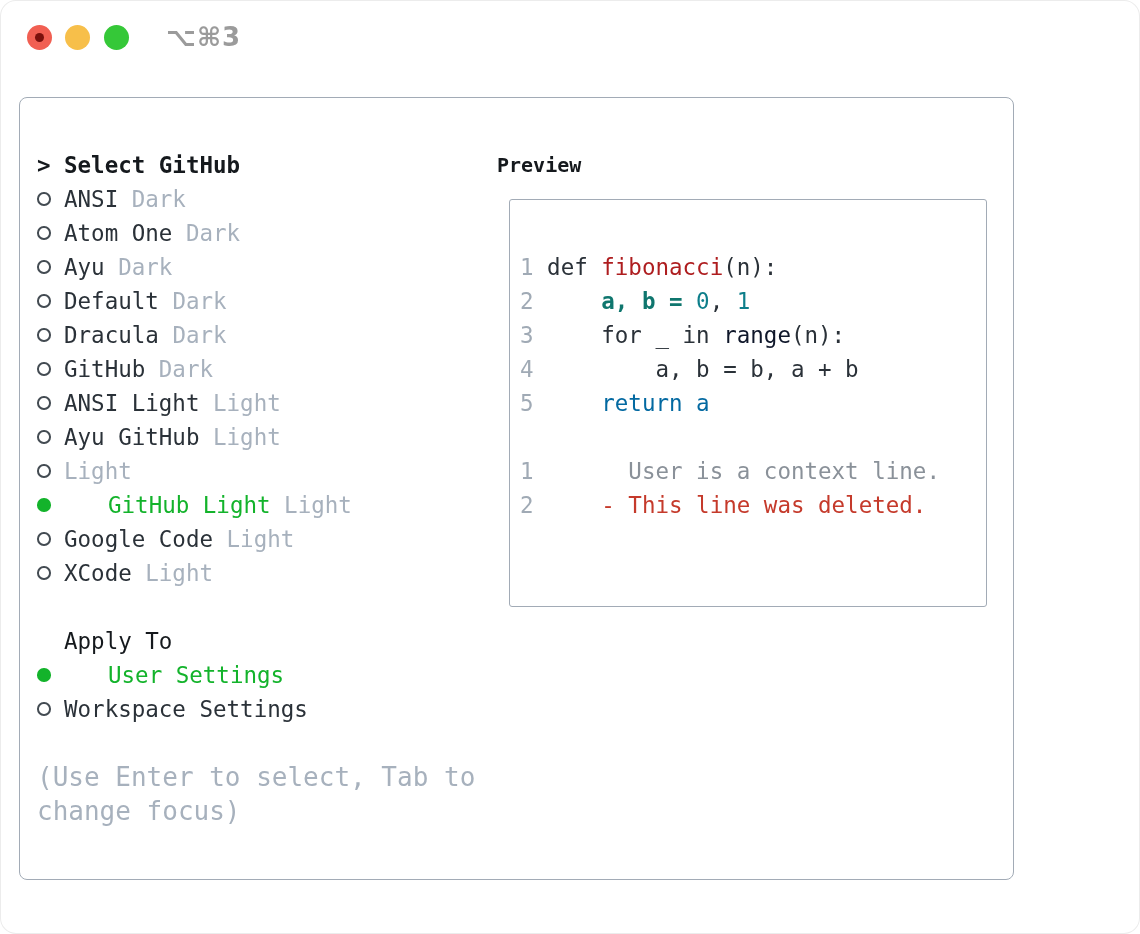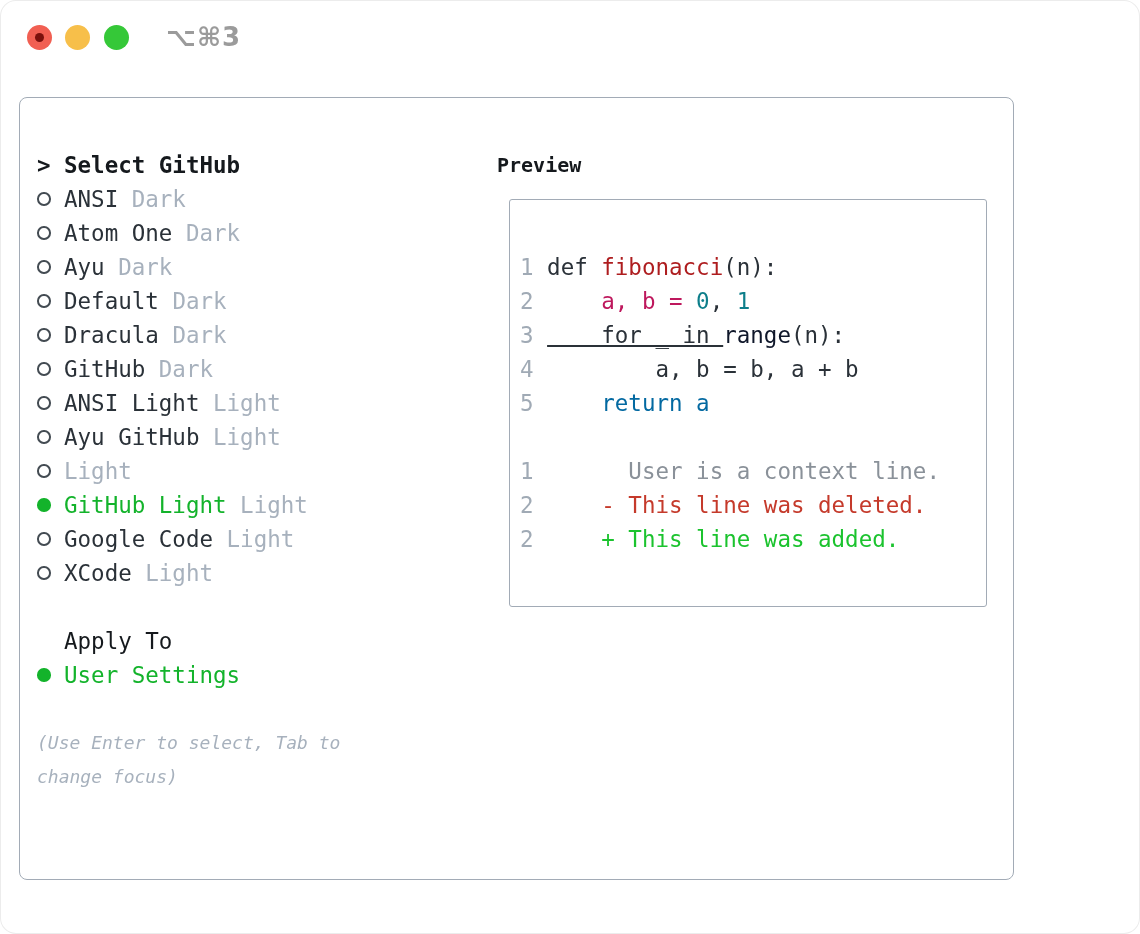--- a/index.html
+++ b/index.html
@@ -18,23 +18,23 @@
   .panel{position:absolute;left:19px;top:97px;width:995px;height:783px;background:#fff;
          border:1.5px solid var(--panel_border);border-radius:8px;box-sizing:border-box;}
   .left-col{position:absolute;left:17px;top:50px;}
   .row{display:flex;align-items:center;height:34px;font-size:22.5px;white-space:pre;color:var(--item_text);}
   .marker{width:27px;height:34px;display:flex;align-items:center;flex:0 0 27px;}
   .ring{width:9.5px;height:9.5px;border:2px solid var(--ring);border-radius:50%;}
   .dot{width:13.5px;height:13.5px;border-radius:50%;background:var(--accent_green);}
   .heading{font-weight:bold;color:var(--heading_text);}
   .prompt{font-weight:bold;color:var(--heading_text);font-size:22.5px;}
   .opt-variant{color:var(--muted);}
-  .row.selected .opt-name{color:var(--accent_green);}
+  .row.selected .opt-name{color:var(--accent_green);margin-left:44px;}
   .heading2{color:var(--heading_text);}
-  .help div{height:34px;line-height:34px;font-size:18px;color:var(--muted);white-space:pre;font-style:italic;}
+  .help div{height:34px;line-height:34px;font-size:26px;color:var(--muted);white-space:pre;}
   
   .preview-title{position:absolute;left:477px;top:50px;height:34px;display:flex;align-items:center;font-size:20px;}
   .preview-box{position:absolute;left:489px;top:101px;width:478px;height:408px;box-sizing:border-box;
                border:1.5px solid var(--panel_border);border-radius:3px;background:#fff;
                padding:50px 14px 0 10px;overflow:hidden;}
   .code-line{height:34px;line-height:34px;font-size:22.5px;white-space:pre;}
 </style>
 </head>
 <body>
 
@@ -74,42 +74,42 @@
 
       <div class="row"></div>
 
       <div class="row">
         <span class="marker"></span>
         <span class="heading2">Apply To</span>
       </div>
 
       <div id="apply-list">
           <div class="row selected"><span class="marker"><span class="dot"></span></span><span class="opt-name">User Settings</span></div>
+          <div class="row"><span class="marker"><span class="ring"></span></span><span class="opt-name">Workspace Settings</span></div>
         </div>
 
       <div class="row"></div>
 
       <div class="help">
         <div>(Use Enter to select, Tab to</div>
         <div>change focus)</div>
       </div>
     </div>
 
     <div class="preview-title">
       <span class="heading">Preview</span>
     </div>
 
     <div class="preview-box">
       <div id="code-lines">
           <div class="code-line"><span style="color: rgb(160, 170, 181);">1 </span><span style="color: rgb(42, 49, 56);">def </span><span style="color: rgb(174, 29, 31);">fibonacci</span><span style="color: rgb(42, 49, 56);">(n):</span></div>
-          <div class="code-line"><span style="color: rgb(160, 170, 181);">2 </span><span style="color: #be185d;">    a, b = </span><span style="color: rgb(13, 126, 138);">0</span><span style="color: rgb(42, 49, 56);">, </span><span style="color: rgb(13, 126, 138);">1</span></div>
-          <div class="code-line"><span style="color: rgb(160, 170, 181);">3 </span><span style="color: rgb(42, 49, 56); text-decoration: underline;">    for _ in </span><span style="color: #0f172a;">range</span><span style="color: rgb(42, 49, 56);">(n):</span></div>
+          <div class="code-line"><span style="color: rgb(160, 170, 181);">2 </span><span style="color: #0f766e; font-weight: bold;">    a, b = </span><span style="color: rgb(13, 126, 138);">0</span><span style="color: rgb(42, 49, 56);">, </span><span style="color: rgb(13, 126, 138);">1</span></div>
+          <div class="code-line"><span style="color: rgb(160, 170, 181);">3 </span><span style="color: rgb(42, 49, 56);">    for _ in </span><span style="color: #0f172a;">range</span><span style="color: rgb(42, 49, 56);">(n):</span></div>
           <div class="code-line"><span style="color: rgb(160, 170, 181);">4 </span><span style="color: rgb(42, 49, 56);">        a, b = b, a + b</span></div>
           <div class="code-line"><span style="color: rgb(160, 170, 181);">5 </span><span style="color: #0369a1;">    return a</span></div>
           <div class="code-line"></div>
           <div class="code-line"><span style="color: rgb(160, 170, 181);">1 </span><span style="color: rgb(138, 145, 153);">      User is a context line.</span></div>
           <div class="code-line"><span style="color: rgb(160, 170, 181);">2 </span><span style="color: rgb(197, 58, 43);">    - This line was deleted.</span></div>
-          <div class="code-line"><span style="color: rgb(160, 170, 181);">2 </span><span style="color: rgb(27, 195, 46);">    + This line was added.</span></div>
         </div>
     </div>
 
   </div>
 </div>
 
 </body></html>

